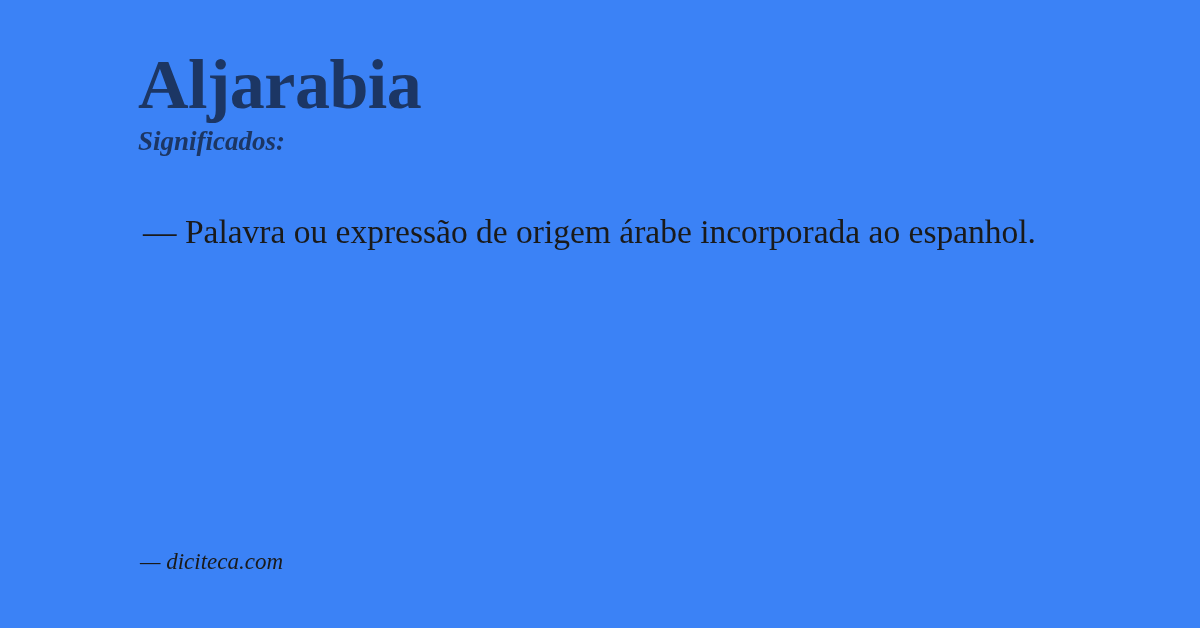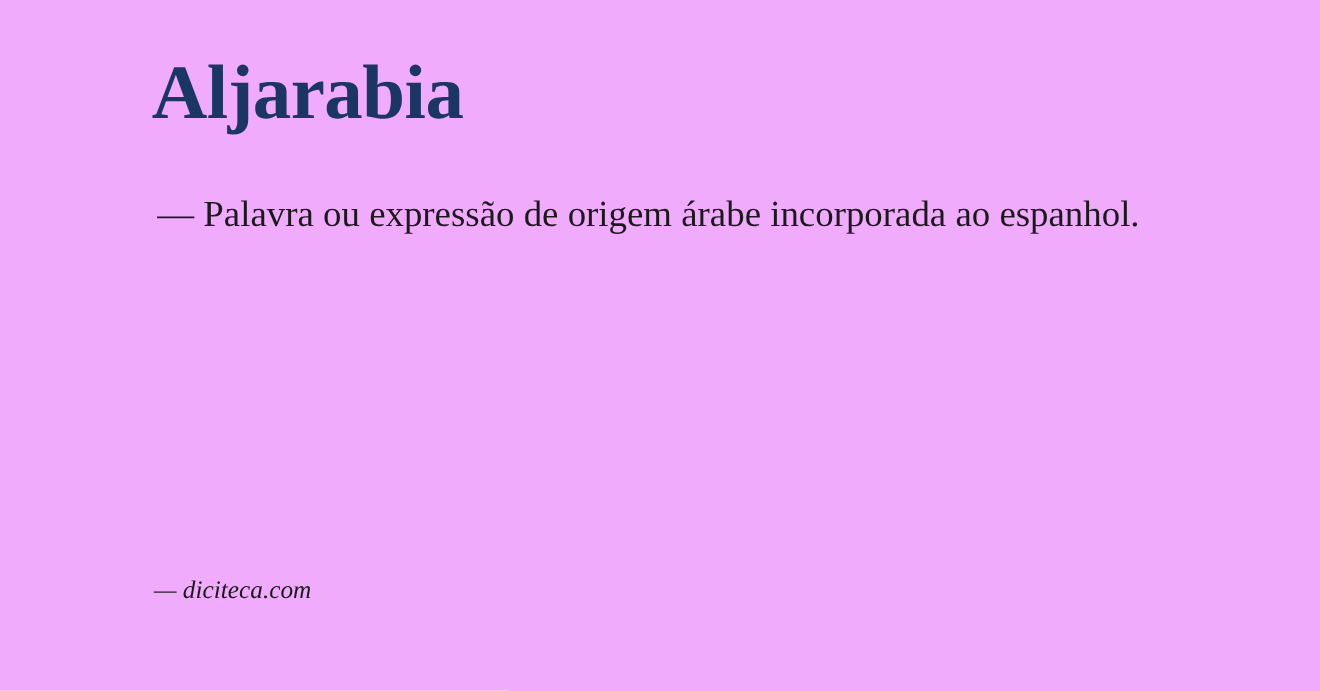--- a/index.html
+++ b/index.html
@@ -11,21 +11,21 @@
     width: 1200px;
     height: 628px;
     background: #ffffff;
     font-family: "Liberation Serif", "DejaVu Serif", serif;
     overflow: hidden;
   }
   .card {
     position: relative;
     width: 1200px;
     height: 628px;
-    background: #f0abfc;
+    background: #3b82f6;
     box-sizing: border-box;
   }
   .content {
     position: absolute;
     left: 138px;
     top: 50px;
     width: 930px;
   }
   .entry-title {
     font-family: "Liberation Serif", "DejaVu Serif", serif;
@@ -64,38 +64,39 @@
     padding: 0;
     width: 912px;
     text-indent: 5px;
   }
   .definition-item:last-child {
     margin-bottom: 0;
   }
   .footer {
     position: absolute;
     left: 140px;
-    top: 523px;
+    top: 548px;
     font-family: "Liberation Serif", "DejaVu Serif", serif;
     font-style: italic;
     font-size: 23px;
     line-height: 1.2;
     color: #1a1a1a;
     white-space: nowrap;
   }
 </style>
 </head>
 <body>
 
 <div class="card">
 
   <div class="content">
 
     <h1 class="entry-title">Aljarabia</h1>
 
+    <div class="entry-subtitle">Significados:</div>
 
     <ul class="definitions">
       <li class="definition-item">— Palavra ou expressão de origem árabe incorporada ao espanhol.</li>
     </ul>
 
   </div>
 
   <div class="footer">— diciteca.com</div>
 
 </div>

